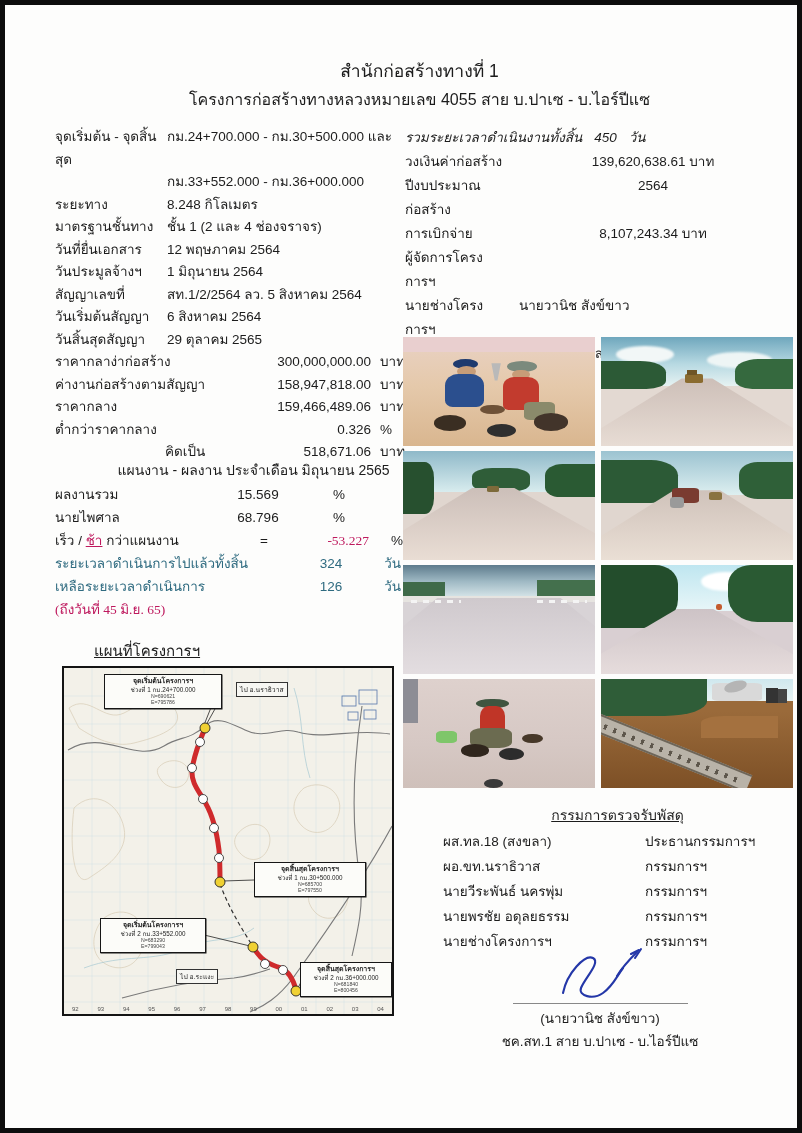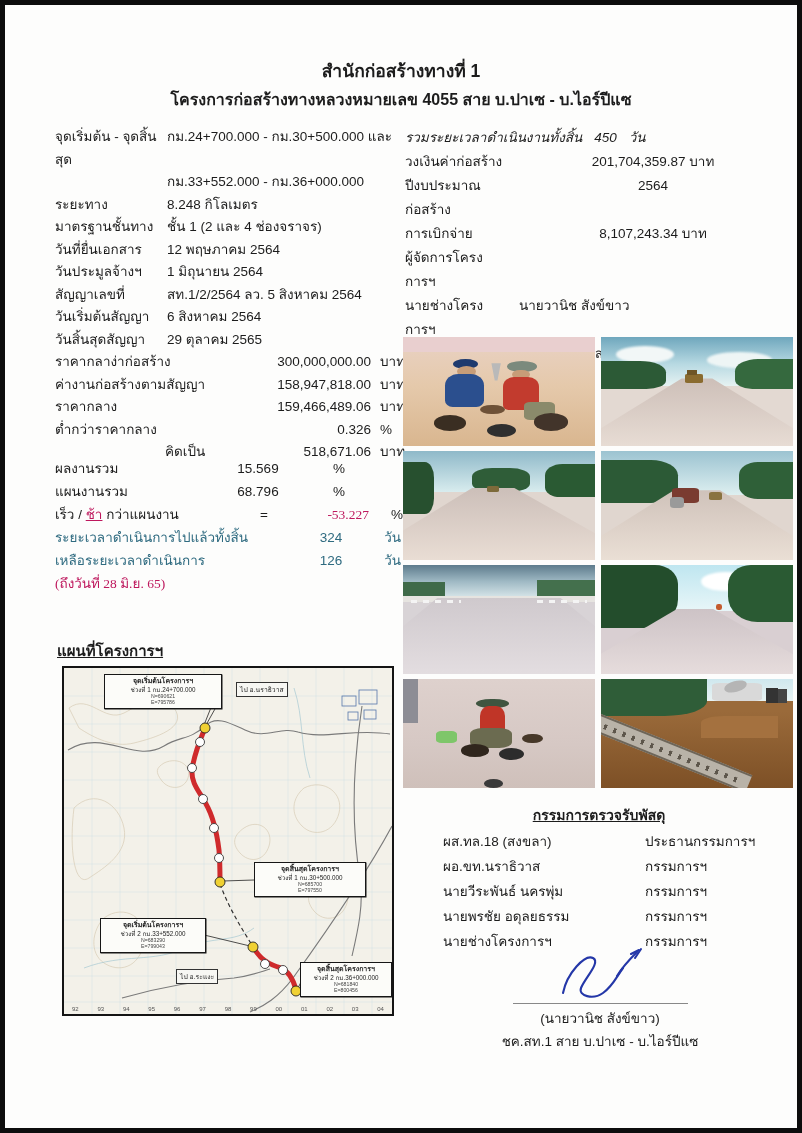--- a/index.html
+++ b/index.html
@@ -1,19 +1,19 @@
 <!DOCTYPE html>
 <html><head>
 <meta charset="utf-8">
 <style>
   html,body{margin:0;padding:0;background:#e9e9e9;font-family:"Liberation Sans",sans-serif;}
   .page{position:relative;width:802px;height:1133px;background:#fdfdfc;border:5px solid #0d0d0d;
         box-sizing:border-box;overflow:hidden;color:#1c1c1c;margin:0 auto;}
   .abs{position:absolute;}
-  .b{font-weight:bold;}
+  .b{font-weight:normal;margin-left:37px;}
   .center{text-align:center;}
   .u{text-decoration:underline;}
   .teal{color:#2f6b80;}
   .red{color:#be185d;font-family:Liberation Serif, serif;}
 
   
   .title1{left:0;right:0;top:52px;font-size:17.5px;}
   .title2{left:0;right:0;top:82px;font-size:16px;}
 
   
@@ -146,21 +146,21 @@
   </div>
 
   <div class="abs right-info">
     <div class="ri-dur">
         <span>รวมระยะเวลาดำเนินงานทั้งสิ้น</span>
         <span>450</span>
         <span>วัน</span>
       </div>
     <div class="ri-row">
         <span>วงเงินค่าก่อสร้าง</span>
-        <span class="val">201,704,359.87  บาท</span>
+        <span class="val">139,620,638.61  บาท</span>
       </div>
     <div class="ri-row">
         <span>ปีงบประมาณก่อสร้าง</span>
         <span class="val">2564</span>
       </div>
     <div class="ri-row">
         <span>การเบิกจ่าย</span>
         <span class="val">8,107,243.34  บาท</span>
       </div>
     <div class="ri-row">
@@ -178,47 +178,48 @@
         <span>ค่าปรับวันละ</span>
         <span class="val">397,370.00  บาท</span>
       </div>
     <div class="ri-row">
         <span>งานแล้วเสร็จ</span>
         <span class="val">29  ตุลาคม  2565</span>
       </div>
   </div>
 
   <div class="abs progress">
+    <div class="pg-title b">แผนงาน - ผลงาน ประจำเดือน  มิถุนายน  2565</div>
     <div class="pg-r1">
         <span>ผลงานรวม</span>
         <span class="val">15.569</span>
         <span>%</span>
       </div>
     <div class="pg-r1">
-        <span>แผนงานรวม</span>
+        <span>นายไพศาล</span>
         <span class="val">68.796</span>
         <span>%</span>
       </div>
     <div class="pg-r3">
       <span><span>เร็ว / </span><span class="red u">ช้า</span><span> กว่าแผนงาน</span></span>
       <span class="center">=</span>
       <span class="val red">-53.227</span>
       <span class="unit">%</span>
     </div>
     <div class="pg-r4 teal">
         <span>ระยะเวลาดำเนินการไปแล้วทั้งสิ้น</span>
         <span class="val">324</span>
         <span class="unit">วัน</span>
       </div>
     <div class="pg-r4 teal">
         <span>เหลือระยะเวลาดำเนินการ</span>
         <span class="val">126</span>
         <span class="unit">วัน</span>
       </div>
-    <div class="pg-note red">(ถึงวันที่ 28 มิ.ย. 65)</div>
+    <div class="pg-note red">(ถึงวันที่ 45 มิ.ย. 65)</div>
   </div>
 
   <div class="abs map-title b u">แผนที่โครงการฯ</div>
   <div class="abs mapbox">
     <svg viewBox="0 0 328 346">
 
       <g stroke="#c5d9e2" stroke-width="0.5" opacity="0.75">
         <path d="M28,0V346M56,0V346M84,0V346M112,0V346M140,0V346M168,0V346M196,0V346M224,0V346M252,0V346M280,0V346M308,0V346"></path>
         <path d="M0,28H328M0,56H328M0,84H328M0,112H328M0,140H328M0,168H328M0,196H328M0,224H328M0,252H328M0,280H328M0,308H328M0,334H328"></path>
       </g>

